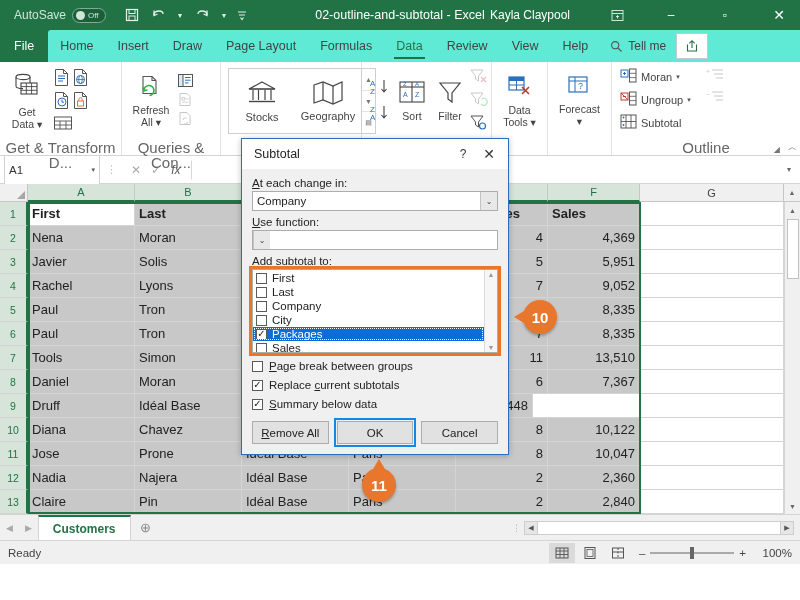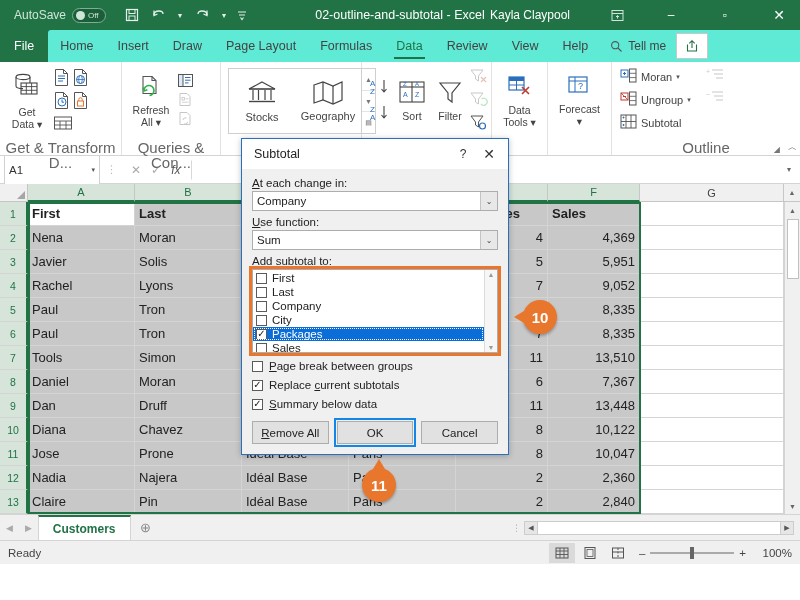--- a/index.html
+++ b/index.html
@@ -857,21 +857,20 @@
       <div class="grow">
         <div class="cell selrange" style="width:107px">Daniel</div>
         <div class="cell selrange" style="width:107px">Moran</div>
         <div class="cell selrange" style="width:107px">Idéal Base</div>
         <div class="cell selrange" style="width:107px">Paris</div>
         <div class="cell selrange num" style="width:92px">6</div>
         <div class="cell selrange num" style="width:92px">7,367</div>
         <div class="cell" style="flex:1"></div>
       </div>
       <div class="grow">
-        <div class="cell selrange" style="width:107px">Dan</div>
         <div class="cell selrange" style="width:107px">Druff</div>
         <div class="cell selrange" style="width:107px">Idéal Base</div>
         <div class="cell selrange" style="width:107px">Paris</div>
         <div class="cell selrange num" style="width:92px">11</div>
         <div class="cell selrange num" style="width:92px">13,448</div>
         <div class="cell" style="flex:1"></div>
       </div>
       <div class="grow">
         <div class="cell selrange" style="width:107px">Diana</div>
         <div class="cell selrange" style="width:107px">Chavez</div>
@@ -980,21 +979,20 @@
     <span class="dlg-close">✕</span>
   </div>
   <div class="dlg-body">
     <div class="dlg-label"><u>A</u>t each change in:</div>
     <div class="dlg-combo">
       <span class="val">Company</span>
       <span class="arrow">⌄</span>
     </div>
     <div class="dlg-label"><u>U</u>se function:</div>
     <div class="dlg-combo">
-      <span class="val">Sum</span>
       <span class="arrow">⌄</span>
     </div>
     <div class="dlg-label">A<u>d</u>d subtotal to:</div>
     <div class="listbox hl">
       <div class="lb-items">
         <div class="lb-item">
           <span class="cb"></span>
           <span>First</span>
         </div>
         <div class="lb-item">

